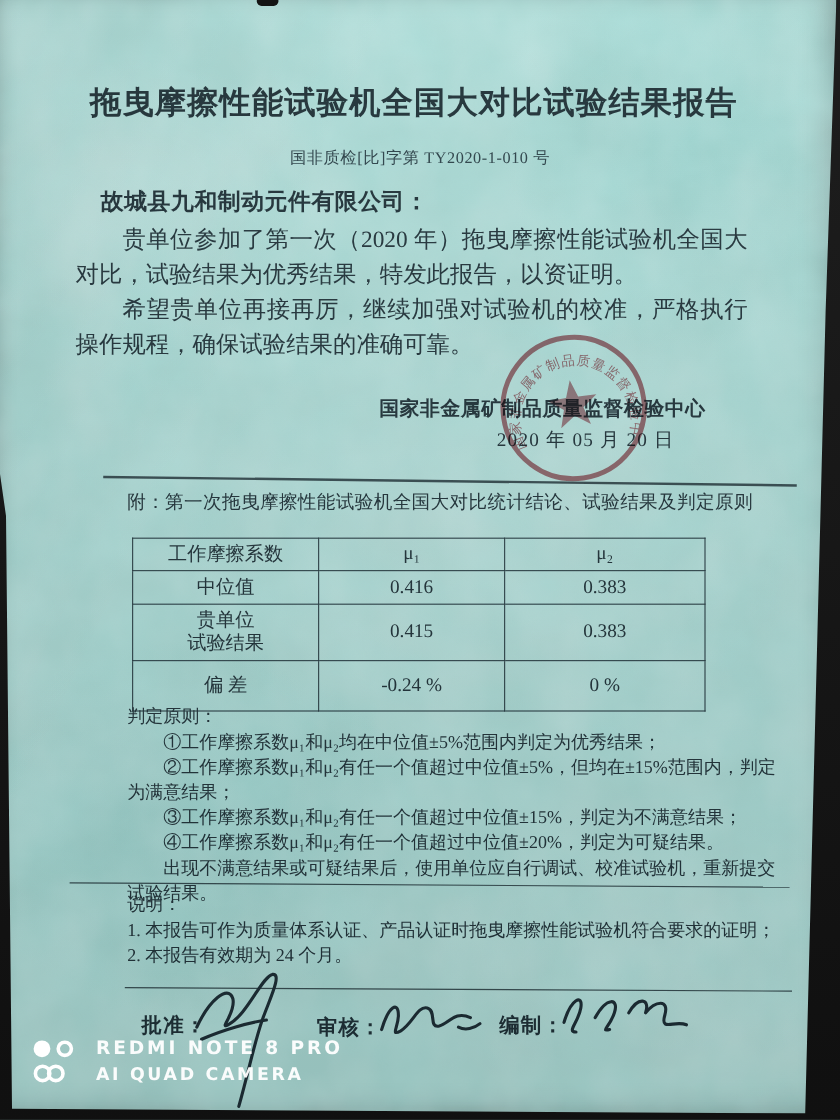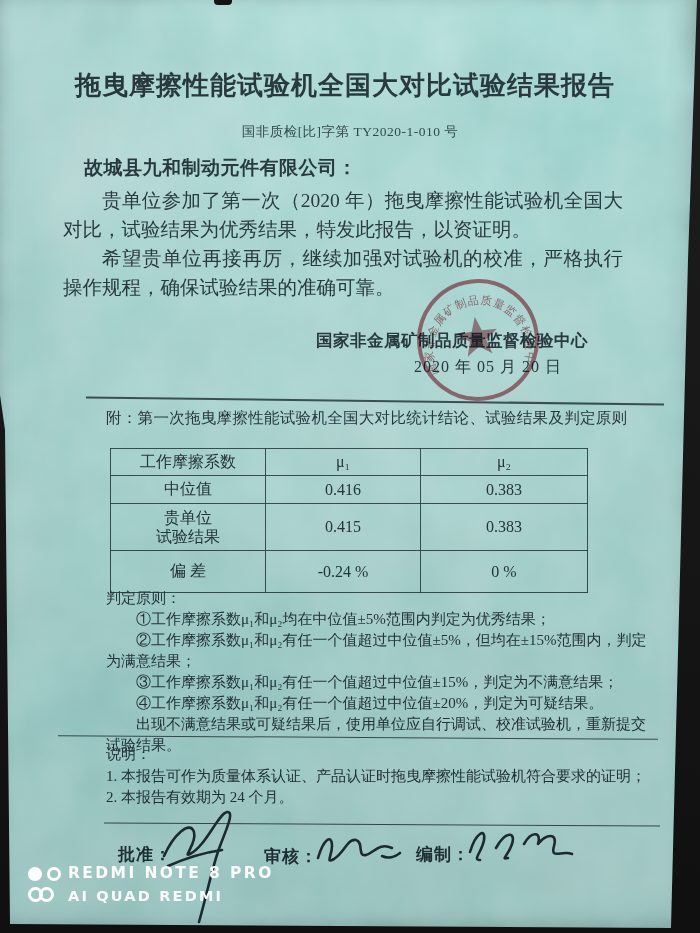--- a/index.html
+++ b/index.html
@@ -56,21 +56,21 @@
   
   .stamp{left:412px;top:274px;width:132px;height:132px;mix-blend-mode:multiply;opacity:.82;
          transform:rotate(-8deg);}
   
   .applabel{font-size:17px;font-weight:bold;letter-spacing:1px;color:#1f3138;}
   .lab-approve{left:118px;top:843px;} .lab-review{left:264px;top:845px;} .lab-prepare{left:416px;top:843px;}
   .sig{position:absolute;}
   .sig path{fill:none;stroke:#1d2e36;stroke-width:2.6;stroke-linecap:round;stroke-linejoin:round;}
   .sig1{left:160px;top:804px;} .sig2{left:312px;top:826px;} .sig3{left:462px;top:820px;}
   
-  .wm{left:28px;top:866px;display:flex;align-items:center;color:rgba(255,255,255,.95);
+  .wm{left:28px;top:866px;display:flex;align-items:center;gap:12px;color:rgba(255,255,255,.95);
       font-family:"DejaVu Sans","Liberation Sans",sans-serif;}
   .wm-logo{width:40px;height:36px;position:relative;}
   .wm-logo .dot{position:absolute;width:14px;height:14px;border-radius:50%;}
   .d1{left:0;top:0;background:#fff;}
   .d2{left:19px;top:0;border:3px solid #fff;width:8px!important;height:8px!important;}
   .ring{position:absolute;width:9px;height:9px;border:3.2px solid #fff;border-radius:50%;top:20px;}
   .r1{left:0;} .r2{left:11px;}
   .wm-text{line-height:1;}
   .wm-l1{font-size:15.5px;letter-spacing:2.4px;font-weight:bold;}
   .wm-l2{font-size:14.5px;letter-spacing:2.2px;margin-top:7px;font-weight:bold;}
@@ -190,16 +190,16 @@
 
   <div class="abs wm">
     <div class="wm-logo">
       <span class="dot d1"></span>
         <span class="dot d2"></span>
       <span class="ring r1"></span>
         <span class="ring r2"></span>
     </div>
     <div class="wm-text">
       <div class="wm-l1">REDMI NOTE 8 PRO</div>
-      <div class="wm-l2">AI QUAD REDMI</div>
+      <div class="wm-l2">AI QUAD CAMERA</div>
     </div>
   </div>
 </div>
 
 </body></html>

